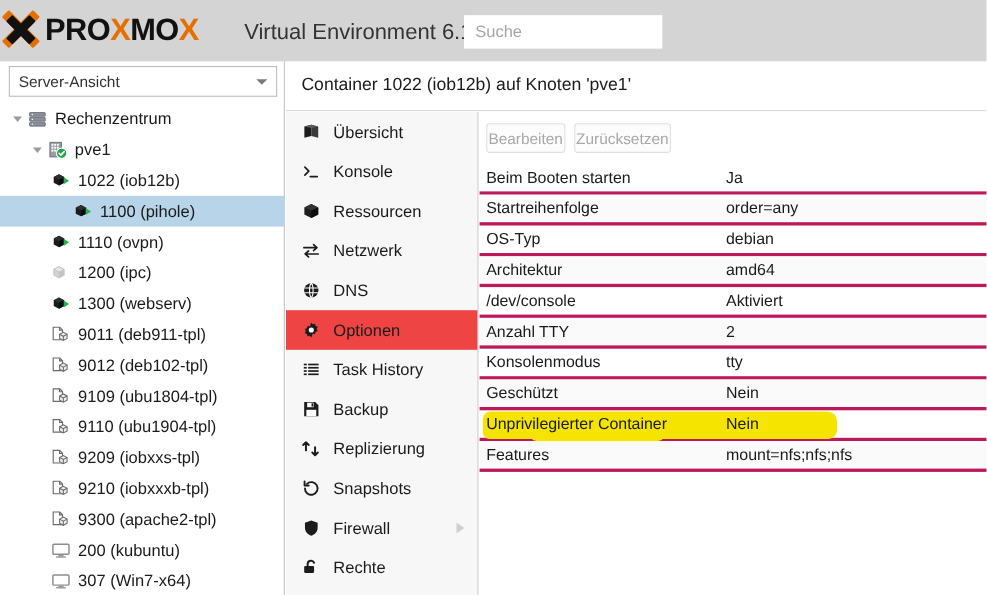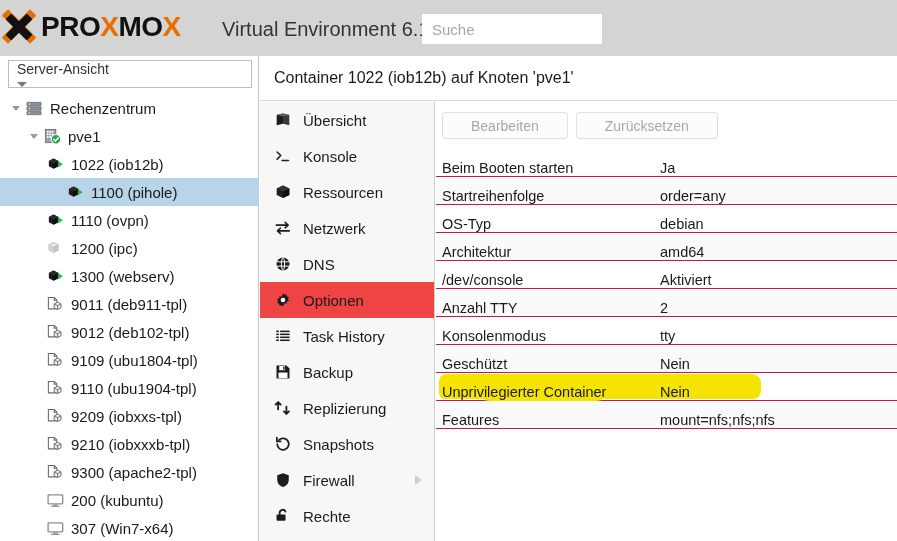--- a/index.html
+++ b/index.html
@@ -49,21 +49,21 @@
   .search-box input::placeholder { color:#a6a6a6; }
 
   
   .sidebar {
     position:absolute; left:0; top:56px; width:259px; height:485px;
     background:#ffffff; border-right:1px solid #c4c4c4;
   }
   .view-select {
     position:absolute; left:8px; top:4px; width:244px; height:28px;
     background:#ffffff; border:1px solid #bdbdbd;
-    display:flex; align-items:flex-start; padding:0 8px;flex-direction:column;
+    display:flex; align-items:center; padding:0 8px;
   }
   .view-select .label { font-size:14px; color:#333; flex:1; }
   .chev {
     width:0; height:0; border-left:5px solid transparent;
     border-right:5px solid transparent; border-top:5px solid #7a7a7a;
   }
   .tree { position:absolute; left:0; top:38px; width:259px; bottom:0; }
   .trow {
     position:relative; height:28px; display:flex; align-items:center;
     font-size:15px; color:#1a1a1a; white-space:nowrap;
@@ -102,29 +102,29 @@
     display:flex; align-items:center; justify-content:center;
   }
   .submenu-arrow {
     position:absolute; right:12px; top:50%; margin-top:-5px;
     width:0;height:0;border-top:5px solid transparent;
     border-bottom:5px solid transparent;border-left:7px solid #cfcfcf;
   }
   .content { position:absolute; left:176px; top:46px; right:0; bottom:0; background:#ffffff; }
   .toolbar { position:absolute; left:0; top:0; height:47px; width:100%; display:flex; align-items:center; padding-left:6px; }
   .tbtn {
-    height:27px; padding:0 28px; margin-right:8px;
+    height:27px; padding:0 1px; margin-right:8px;
     border:1px solid #e0e0e0; background:#fcfcfc; border-radius:3px;
     font-size:14px; color:#a8a8a8; font-family:"Liberation Sans", sans-serif;
     display:flex; align-items:center; cursor:default;
   }
   .table { position:absolute; left:0; top:47px; right:0; bottom:0; }
   .orow {
-    position:relative; height:28px; display:flex; align-items:flex-end;
-    font-size:14.5px; color:#1a1a1a; border-bottom:1px solid #be185d;
+    position:relative; height:28px; display:flex; align-items:center;
+    font-size:14.5px; color:#1a1a1a; border-bottom:3px solid #be185d;
   }
   .orow.alt { background:#fafafa; }
   .okey { width:224px; padding-left:6px; }
   .oval { flex:1; }
   
   .hl {
     position:absolute; left:3px; top:1px; width:322px; height:25px;
     background:#f5e400; border-radius:7px 9px 8px 6px; z-index:0;
     box-shadow: 0 0 0 0 rgba(0,0,0,0);
   }

